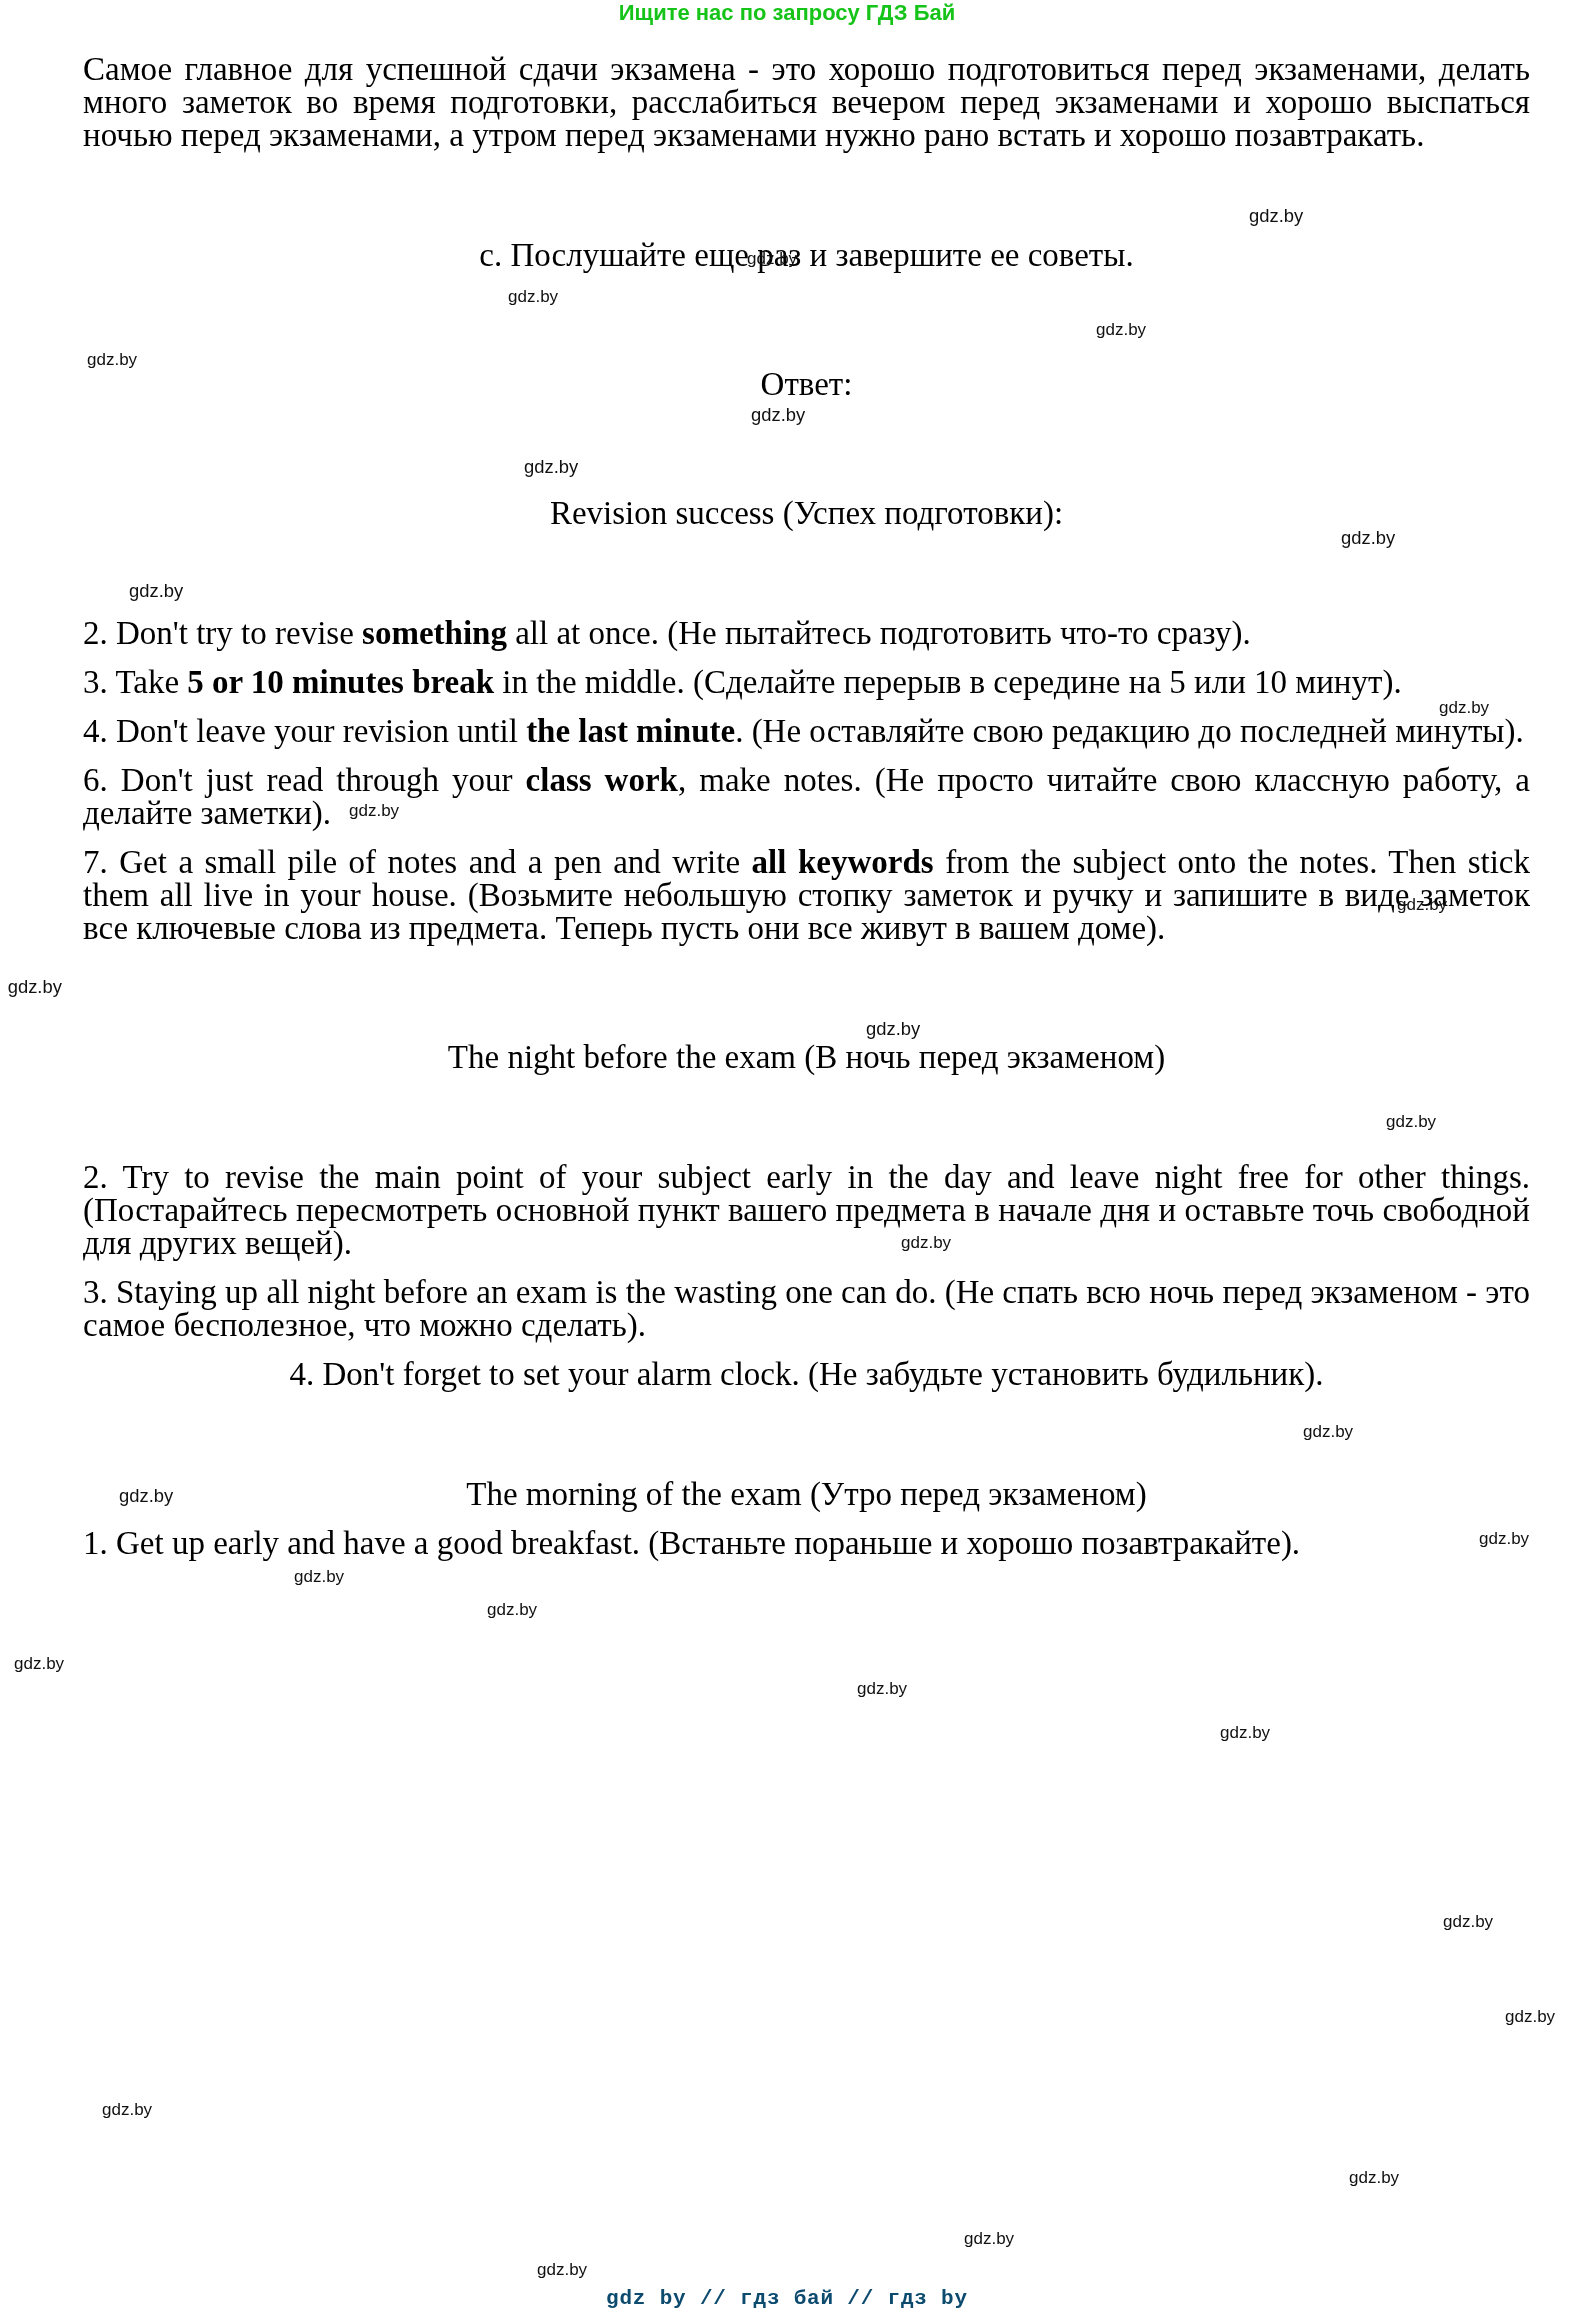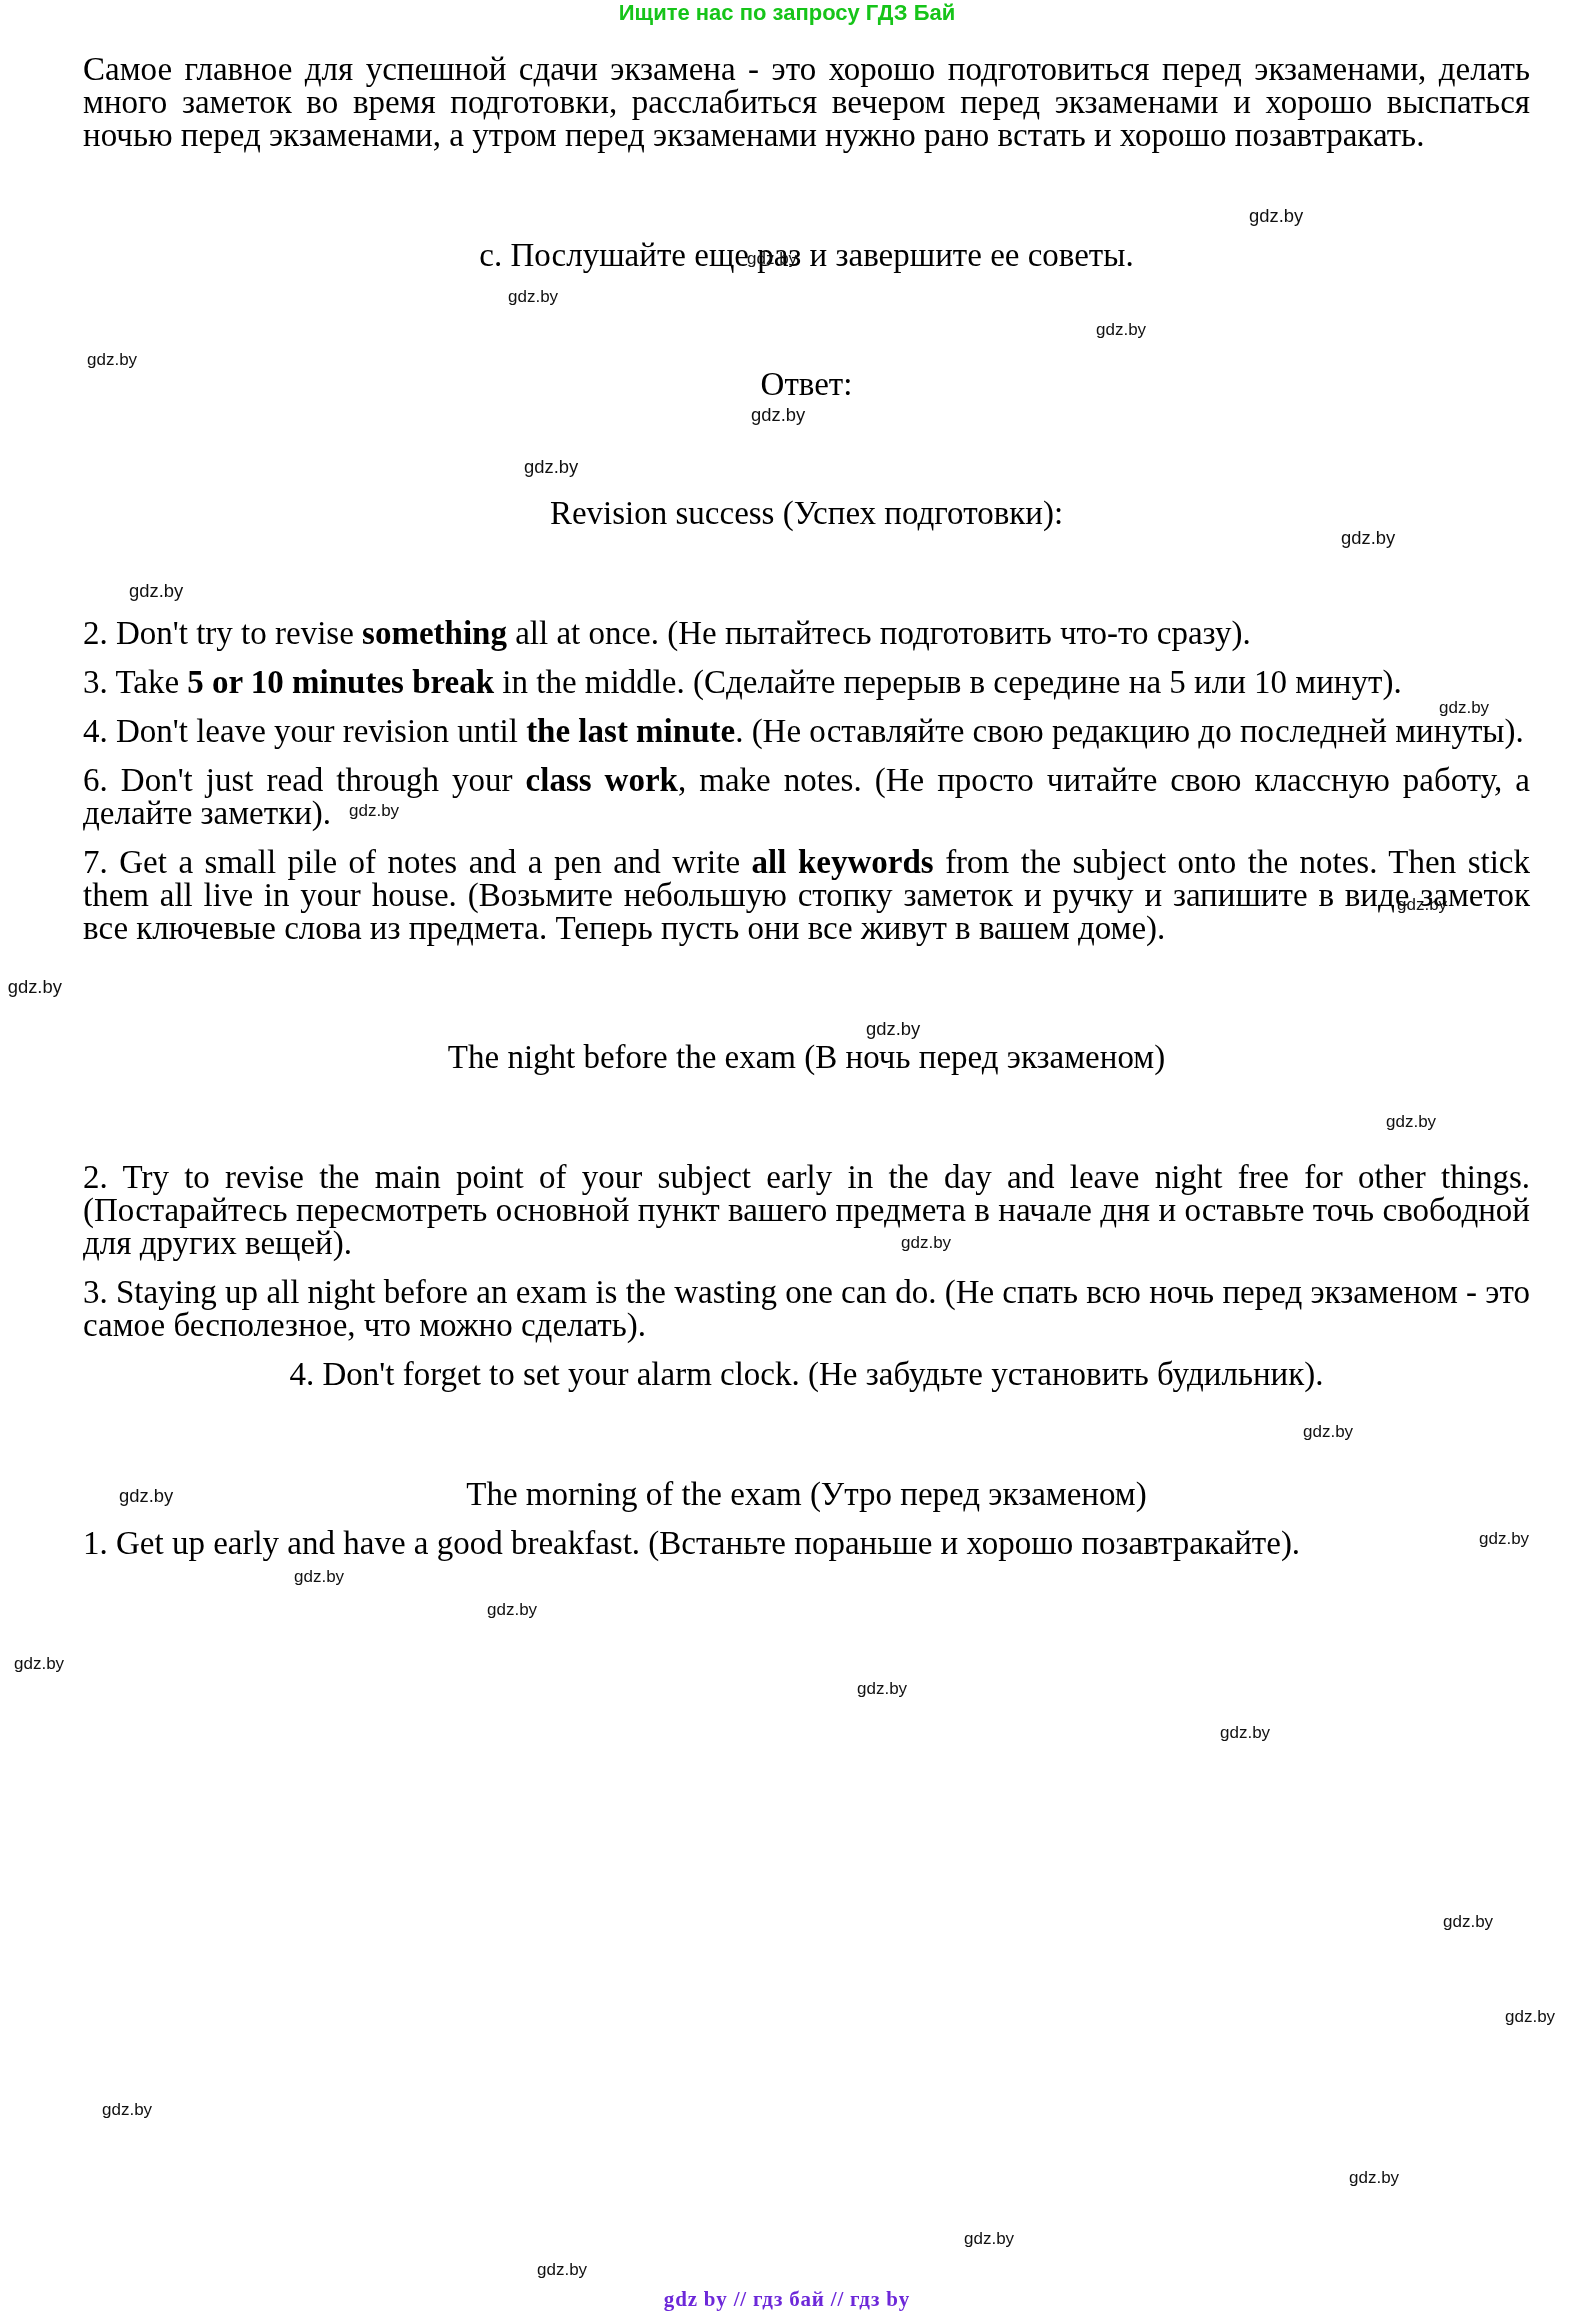--- a/index.html
+++ b/index.html
@@ -54,24 +54,24 @@
 
   .para b { font-weight: bold; }
 
   
   #footer-links {
     position: absolute;
     top: 2287px;
     left: 0;
     width: 100%;
     text-align: center;
-    font-family: Liberation Serif, serif;
+    font-family: Liberation Mono, monospace;
     font-size: 21px;
     font-weight: bold;
-    color: #6d28d9;
+    color: #0c4a6e;
     letter-spacing: 0.8px;
   }
 
   
   .wm {
     position: absolute;
     font-family: "Liberation Sans", "DejaVu Sans", sans-serif;
     color: #111111;
     white-space: nowrap;
     pointer-events: none;

